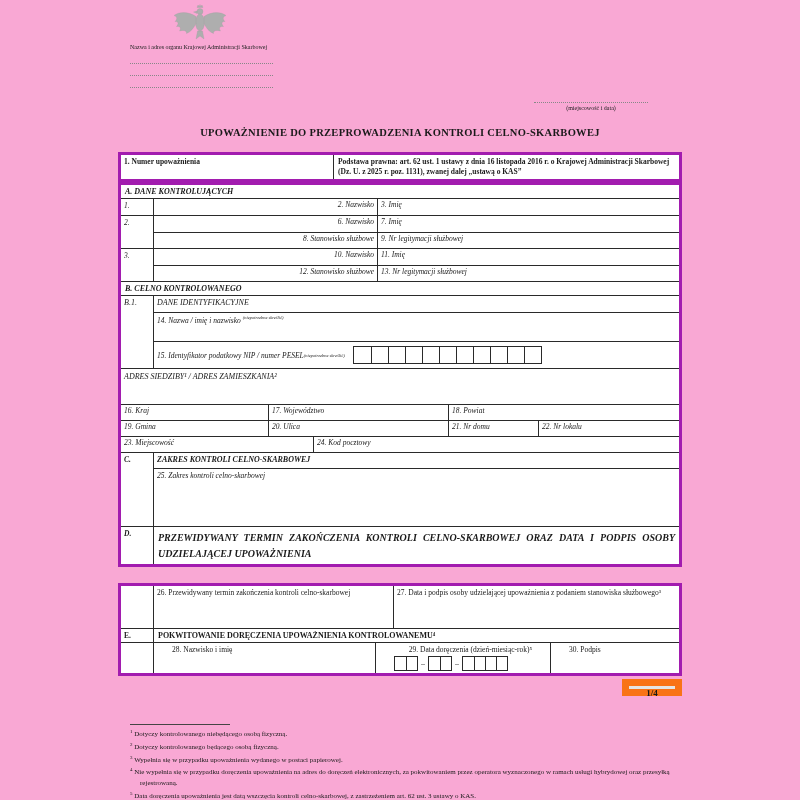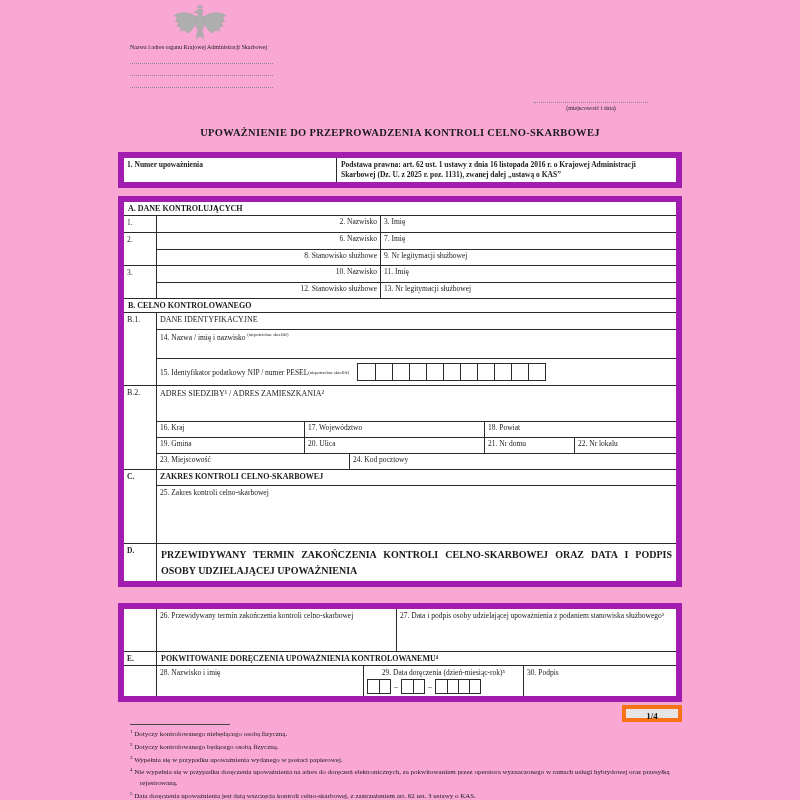--- a/index.html
+++ b/index.html
@@ -14,35 +14,35 @@
   .blank-line { position:absolute; left:130px; width:143px; height:0; border-bottom:1px dotted #888; }
   .bl1 { top:63px; } .bl2 { top:75px; } .bl3 { top:87px; }
   .place-date-line { position:absolute; left:534px; top:102px; width:114px; height:0; border-bottom:1px dotted #888; }
   .place-date-label { position:absolute; left:534px; top:105px; width:114px; text-align:center; font-size:6px; color:#222; }
 
   .doc-title { position:absolute; left:0; top:127px; width:800px; text-align:center;
                font-size:10.5px; font-weight:bold; letter-spacing:0.3px; }
 
   
   .form { position:absolute; left:118px; top:152px; width:564px; font-size:7.5px; }
-  .tbl { border:6px solid #a21caf; background:#fff; }
+  .tbl { border:3px solid #a21caf; background:#fff; }
   .cell { padding:1px 3px; overflow:hidden; }
   .br { border-right:1px solid #2a2a2a; }
   .bt { border-top:1px solid #2a2a2a; }
   .bold { font-weight:bold; }
   .flexrow { display:flex; }
   .flex1 { flex:1; }
   sup.tiny { font-size:4.5px; vertical-align:super; }
 
   
   .intro { display:flex; min-height:27px; }
   .intro-num { width:213px; padding:2px 3px; font-weight:bold; border-right:1px solid #2a2a2a; }
   .intro-legal { flex:1; padding:2px 4px; font-weight:bold; line-height:1.35; }
 
-  .main-tbl { margin-top:8px; }
+  .main-tbl { margin-top:0;font-style:italic; }
   .sec-header { padding:2px 4px; font-weight:bold; font-size:8px; }
 
   .numcol { width:33px; border-right:1px solid #2a2a2a; padding:2px 3px; flex:none; }
   .fields { flex:1; min-width:0; }
 
   .a-row { display:flex; height:16px; }
   .a-left { width:224px;text-align:right; }
 
   .b1-title { height:16px; padding:2px 3px; font-size:8px; }
   .f14 { height:29px; padding:2px 3px; }
@@ -61,32 +61,32 @@
   .c-title { height:15px; padding:2px 3px; font-size:8px; font-weight:bold; }
   .f25 { height:58px; padding:2px 3px; }
 
   .d-title { flex:1; font-weight:bold; font-size:10px; padding:3px 4px; text-align:justify; line-height:1.55; }
 
   .tbl2 { margin-top:16px; }
   .row2627 { display:flex; min-height:42px; }
   .c26 { width:240px; padding:2px 3px; }
   .c27 { flex:1; padding:2px 3px; line-height:1.4; }
   .e-header { display:flex; }
-  .row28 { display:flex; min-height:30px; }
+  .row28 { display:flex; min-height:30px;gap:15px; }
   .c28 { width:207px; padding:2px 3px; }
   .c29 { width:160px; padding:2px 3px;text-align:center; }
   .c30 { flex:1; padding:2px 3px; }
   .dategroups { display:flex; align-items:center; margin-top:2px; }
   .dgroup { display:flex; border:1px solid #2a2a2a; }
   .dbox { width:11px; height:13px; }
   .dbox + .dbox { border-left:1px solid #2a2a2a; }
   .dash { padding:0 3px; font-size:8px; }
 
   .pageno-wrap { display:flex; justify-content:flex-end; margin-top:3px; }
-  .pageno { width:60px; height:17px; background:#e5e5e5; border:4px solid #f97316;
+  .pageno { width:60px; height:17px; background:#e5e5e5; border:7px solid #f97316;
             text-align:center; font-weight:bold; font-size:9px; line-height:15px; }
 
   
   .footnotes { position:absolute; left:130px; top:724px; width:548px; font-size:7px; line-height:1.5; }
   .fn-sep { width:100px; border-top:1px solid #444; margin-bottom:3px; }
   .fn { padding-left:10px; text-indent:-10px; margin-bottom:1px; }
   .fn sup { font-size:5px; }
 </style>
 </head>
 <body>
@@ -186,21 +186,20 @@
                 <span class="pbox"></span>
                 <span class="pbox"></span>
                 <span class="pbox"></span>
                 <span class="pbox"></span>
             </span>
           </div>
         </div>
       </div>
 
       <div class="flexrow bt">
-        <div class="numcol" style="font-size:8px;">B.2.</div>
         <div class="fields">
           <div class="b2-title">ADRES SIEDZIBY¹ / ADRES ZAMIESZKANIA²</div>
           <div class="addr-row bt">
             <div class="cell c16 br">16. Kraj</div>
             <div class="cell c17 br">17. Województwo</div>
             <div class="cell flex1">18. Powiat</div>
           </div>
           <div class="addr-row bt">
             <div class="cell c19 br">19. Gmina</div>
             <div class="cell c20 br">20. Ulica</div>

